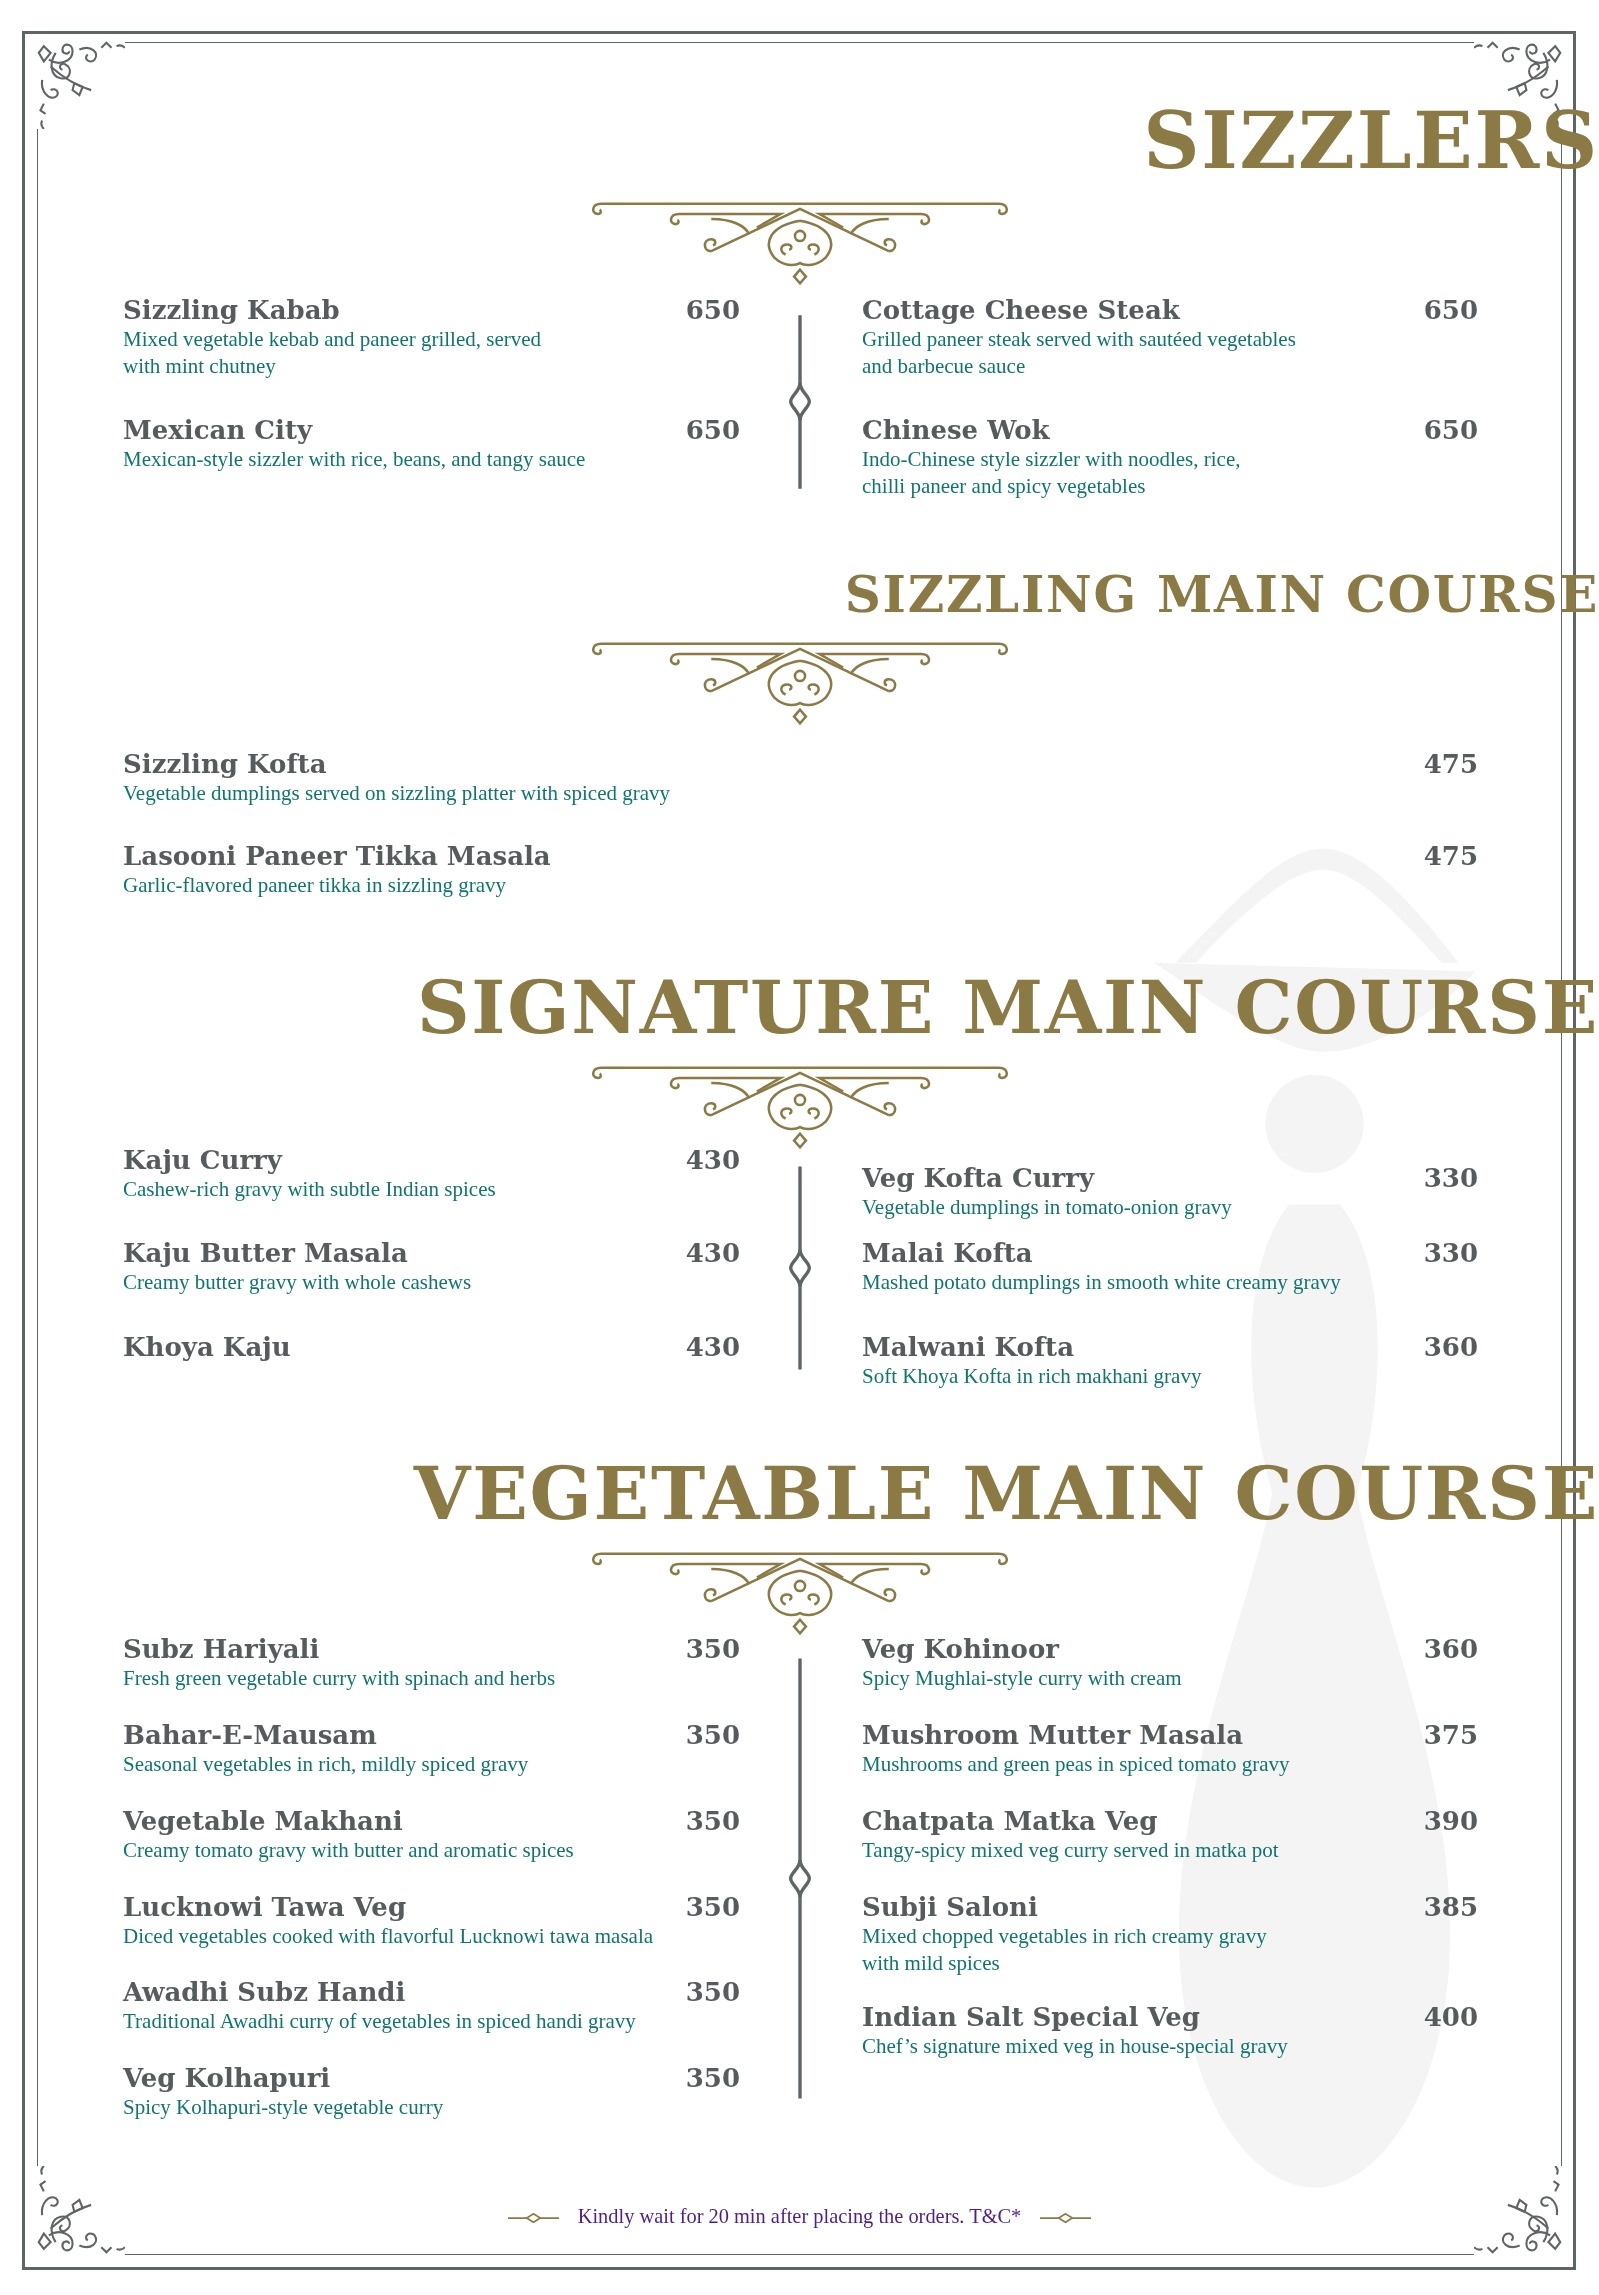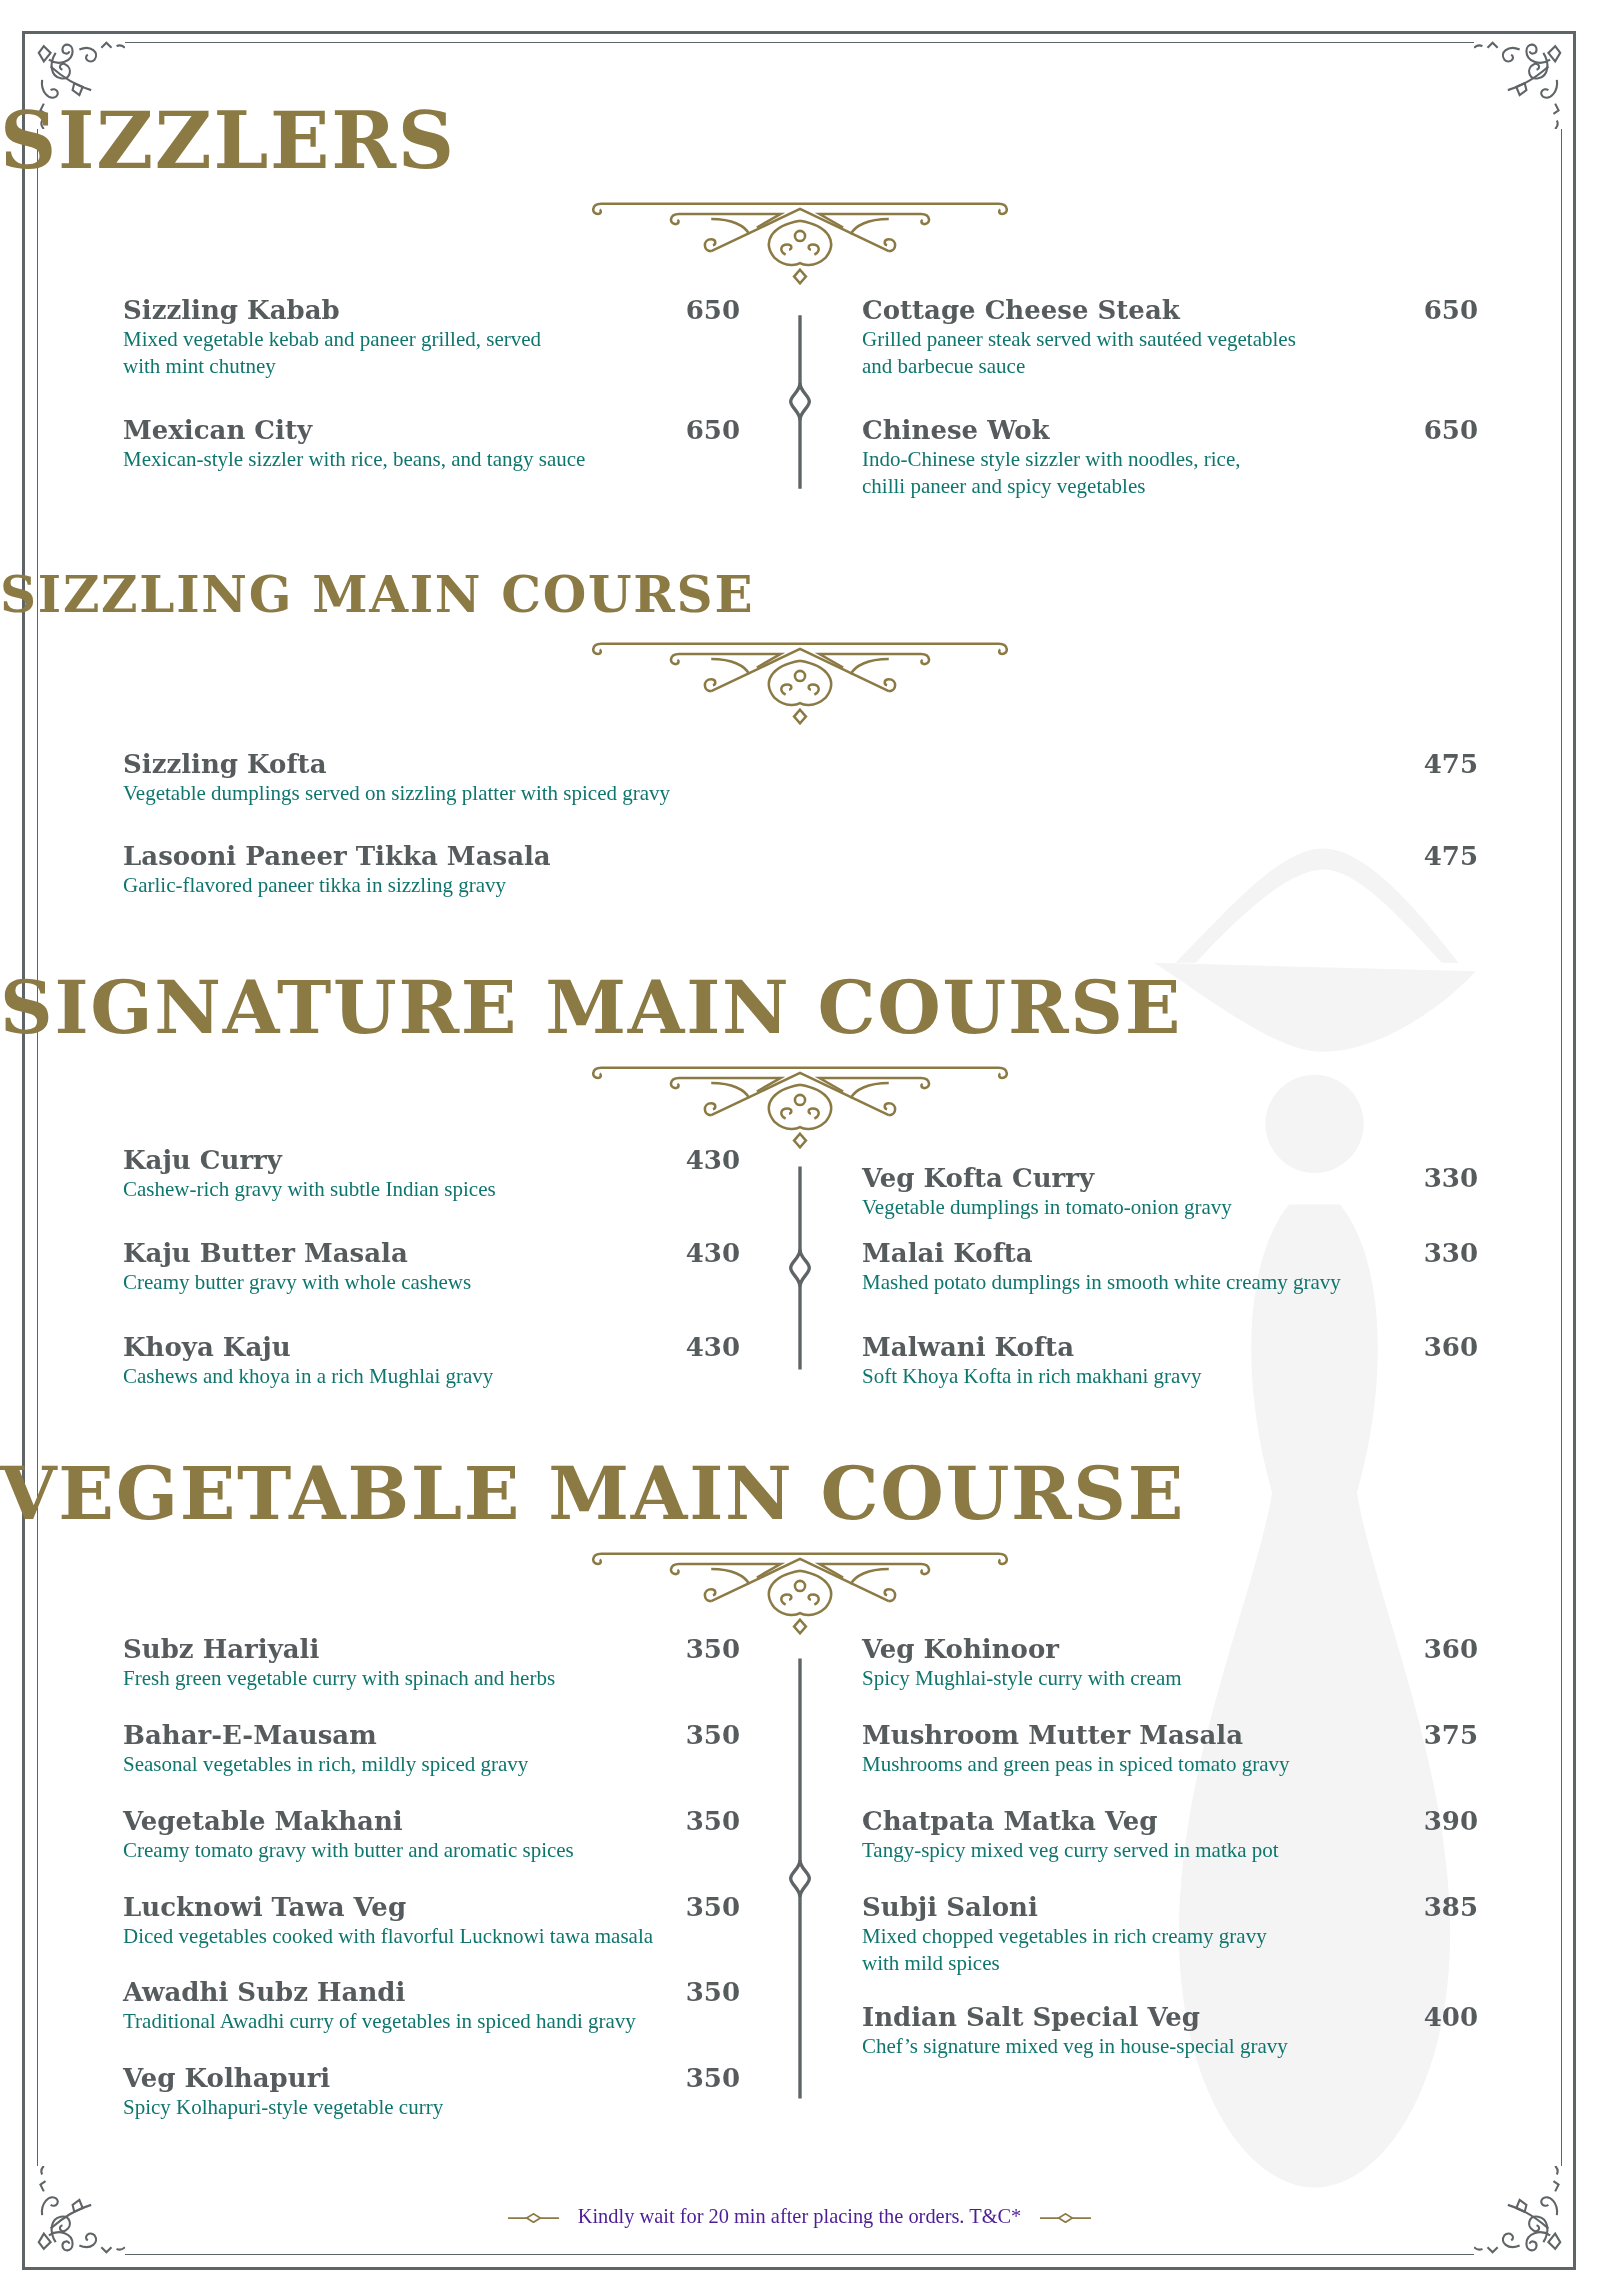--- a/index.html
+++ b/index.html
@@ -10,21 +10,21 @@
   .corner svg { width:93px; height:93px; display:block; }
   .corner.tl { left:32px; top:36px; }
   .corner.tr { right:32px; top:36px; transform:scaleX(-1); }
   .corner.bl { left:32px; bottom:36px; transform:scaleY(-1); }
   .corner.br { right:32px; bottom:36px; transform:scale(-1,-1); }
 
   .watermark { position:absolute; left:1145px; top:831px; width:356px; height:1374px; pointer-events:none; }
   .watermark svg { width:100%; height:100%; }
 
   .section { position:absolute; left:0; width:1599px; }
-  .heading { text-align:left; color:#8c7a45; font-family:"DejaVu Serif", serif; font-weight:bold; letter-spacing:1.7px; line-height:1; }
+  .heading { text-align:right; color:#8c7a45; font-family:"DejaVu Serif", serif; font-weight:bold; letter-spacing:1.7px; line-height:1; }
   .ornament { display:block; margin:0 auto; }
   .col { position:absolute; }
   .item { position:absolute; width:100%; }
   .item-name { font-weight:bold; font-size:26px; color:#565b5d; line-height:30.5px; }
   .item-price { position:absolute; right:0; top:0; font-weight:bold; font-size:26px; color:#565b5d; line-height:30.5px; }
   .item-desc { font-size:21px; color:#0f766e; line-height:27px; font-family:"Liberation Serif", serif; }
   .divider { position:absolute; }
   .footer { position:absolute; left:0; width:1599px; top:2205px; text-align:center; color:#4c1d95; font-size:20.4px; font-family:"Liberation Serif", serif; }
   .footer .dash { display:inline-block; vertical-align:middle; width:51px; height:10.2px; margin:0 18.7px; }
 </style>
@@ -202,21 +202,20 @@
     <div class="item-desc">Cashew-rich gravy with subtle Indian spices</div>
   </div>
   <div class="item" style="top:93px;">
     <div class="item-name">Kaju Butter Masala</div>
     <div class="item-price">430</div>
     <div class="item-desc">Creamy butter gravy with whole cashews</div>
   </div>
   <div class="item" style="top:187px;">
     <div class="item-name">Khoya Kaju</div>
     <div class="item-price">430</div>
-    <div class="item-desc">Cashews and khoya in a rich Mughlai gravy</div>
   </div>
 </div>
 
 <svg class="divider" style="left:789px; top:1166px;" width="22" height="204" viewBox="0 0 26 240" fill="none" stroke="#5f6466" stroke-width="4">
   <path d="M13 0 L13 98 C13 108 2 113 2 120 C2 127 13 132 13 142 L13 240"></path>
   <path d="M13 98 C13 108 24 113 24 120 C24 127 13 132 13 142"></path>
 </svg>
 
 <div class="col" style="left:862px; top:1145px; width:616px; height:254px;">
   <div class="item" style="top:0;margin-top:18px;">

